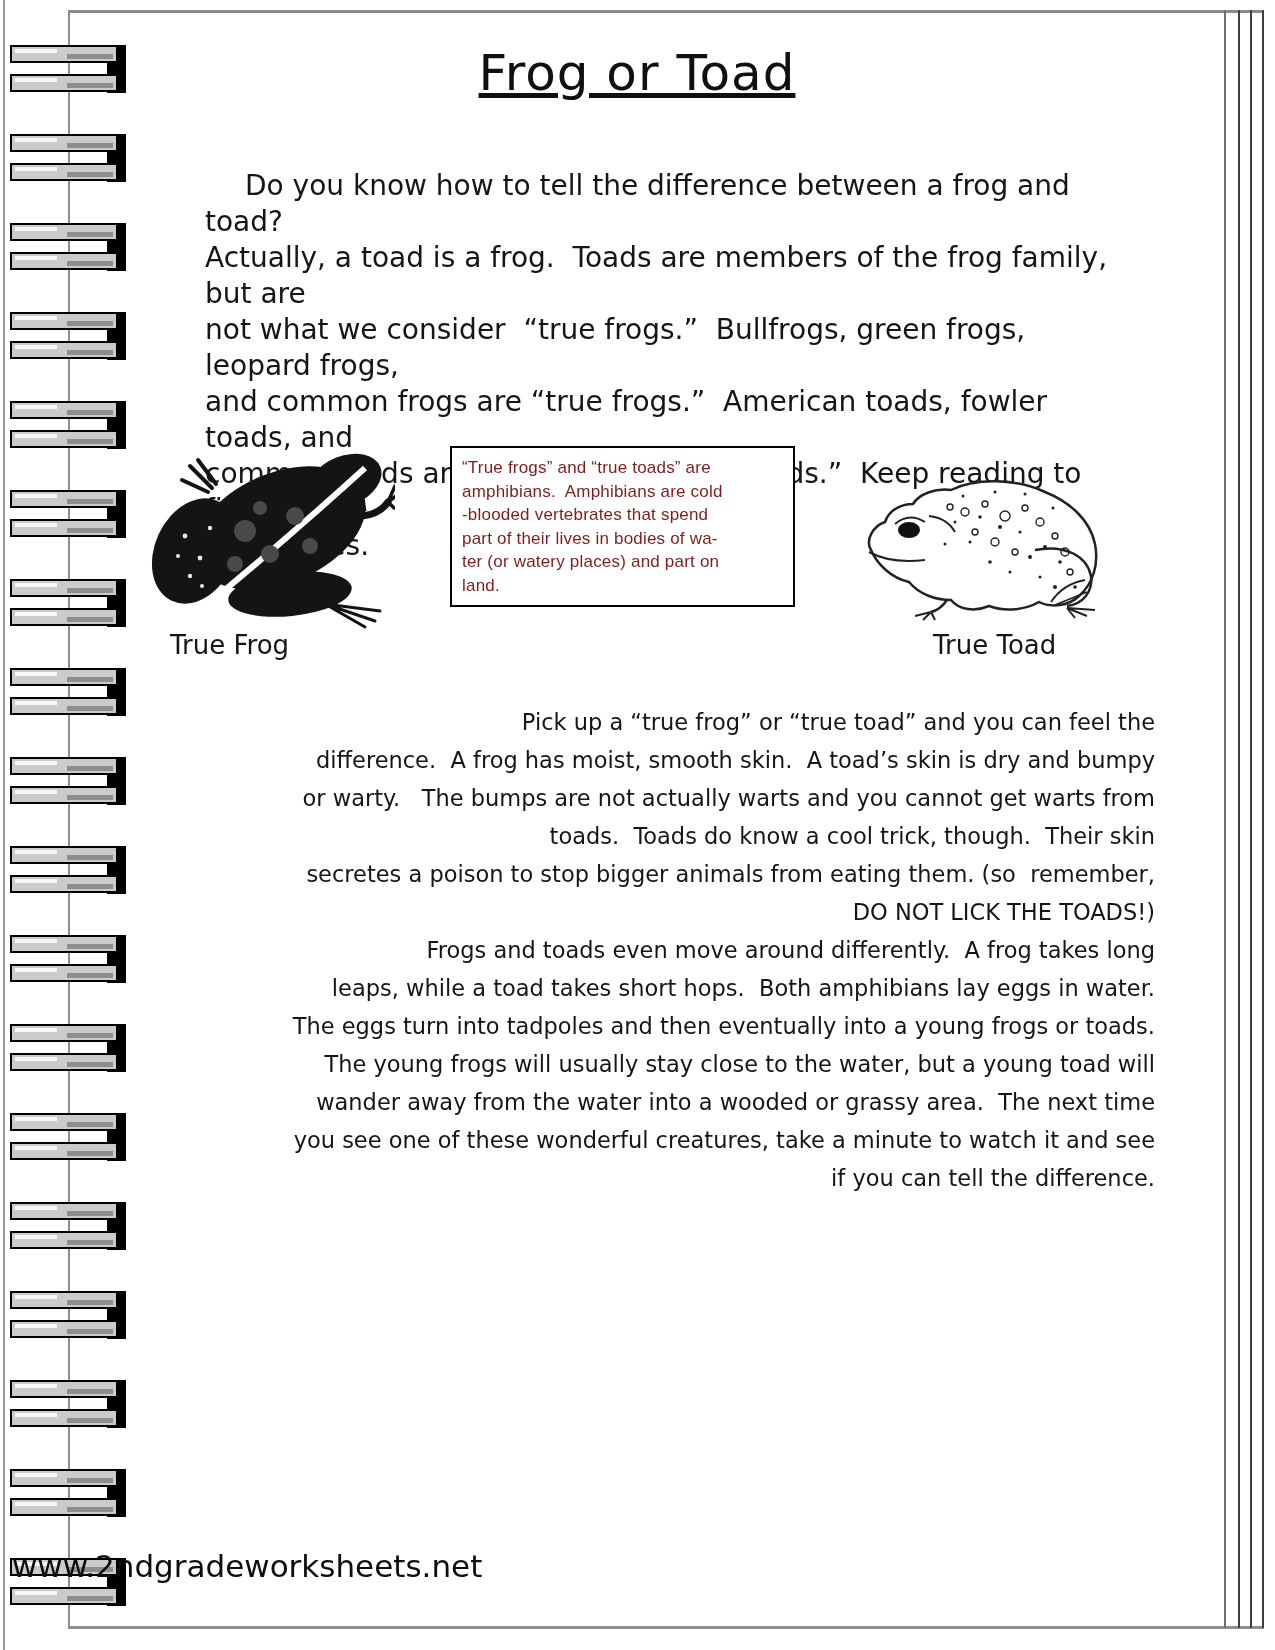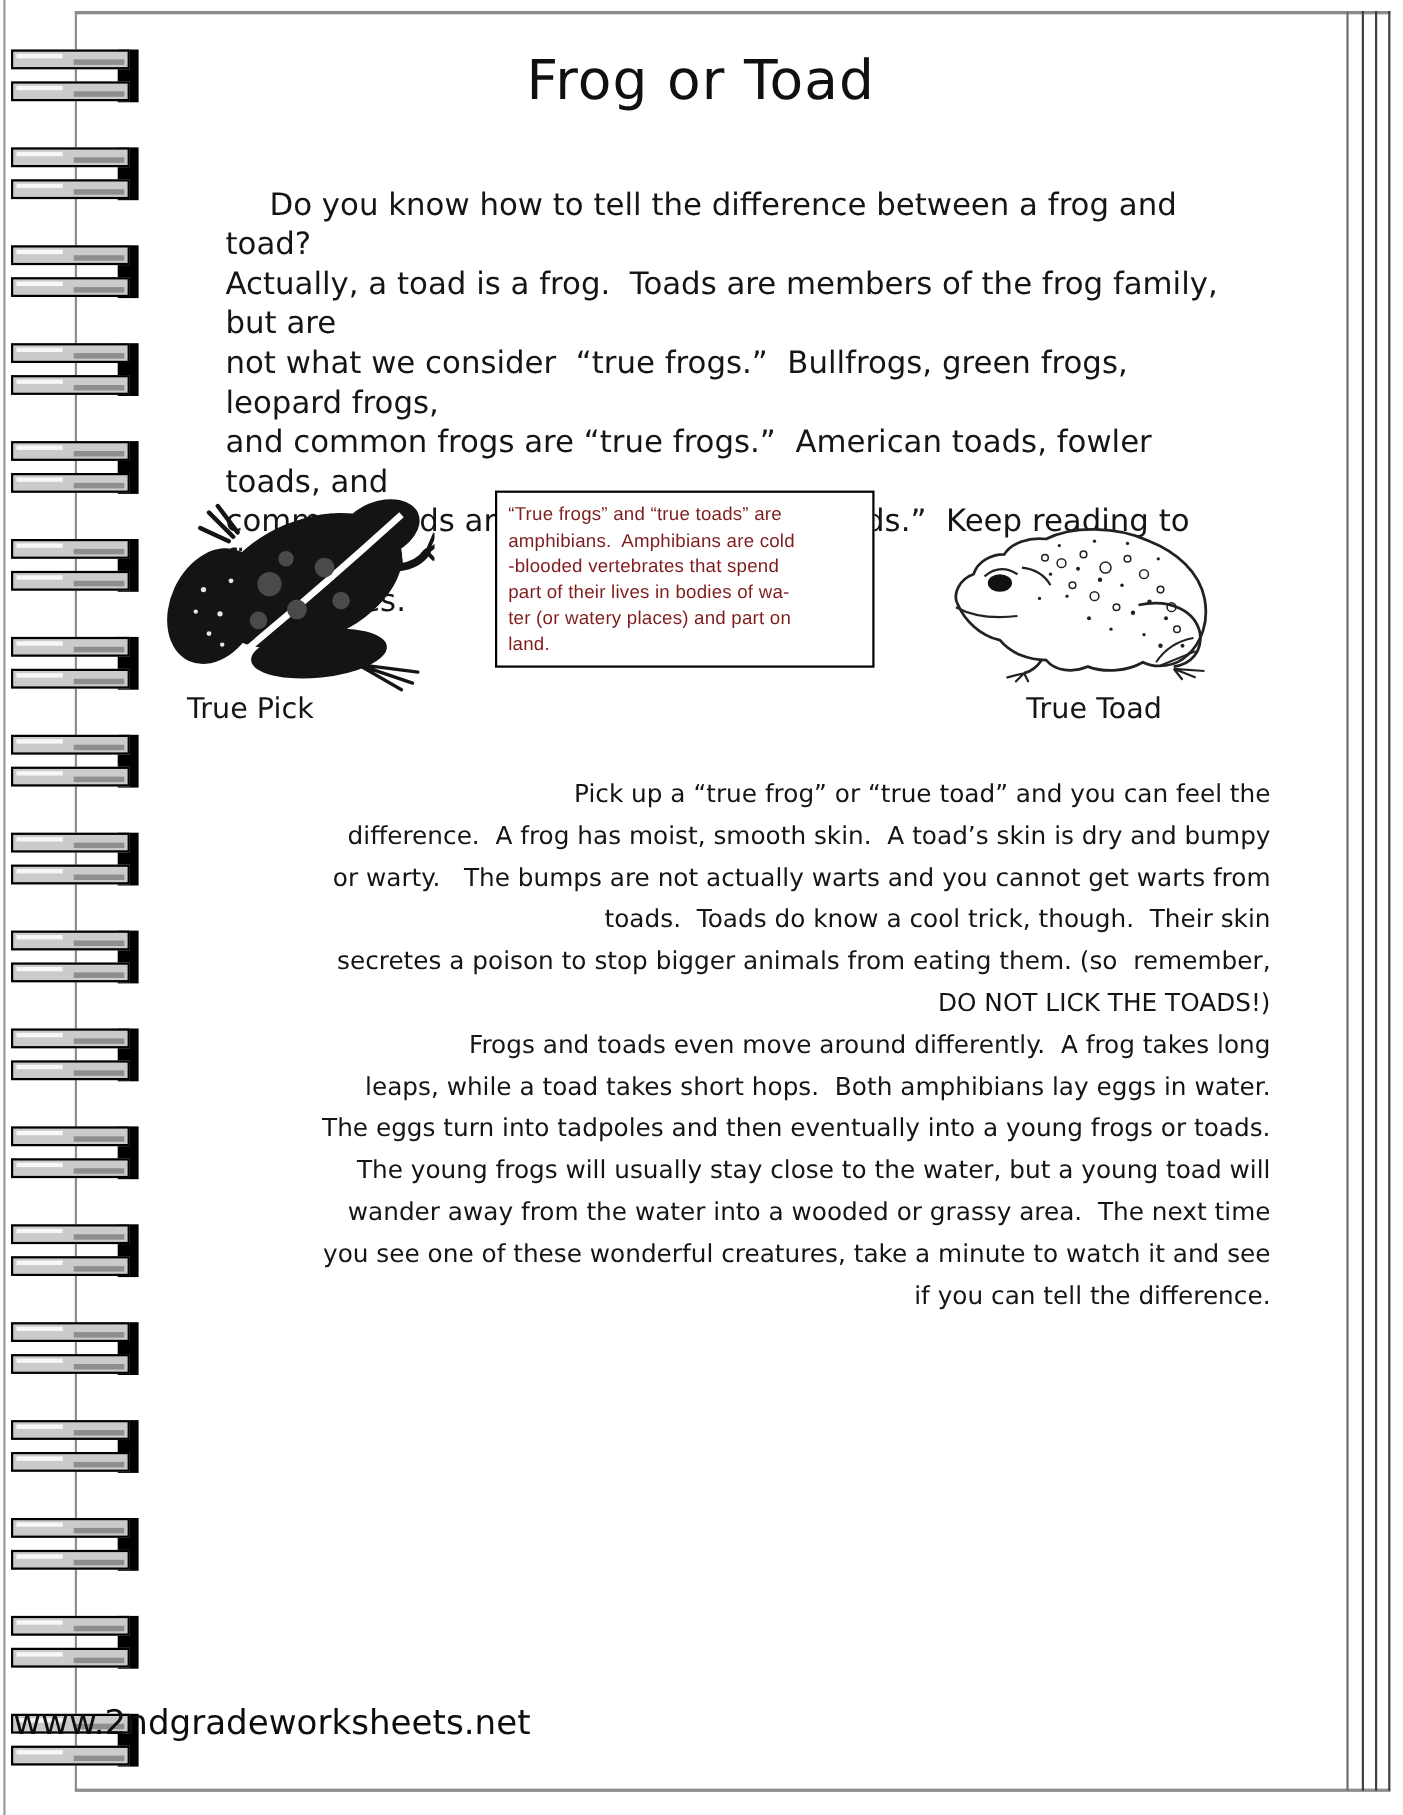--- a/index.html
+++ b/index.html
@@ -22,21 +22,21 @@
   .ring{position:absolute;left:10px;width:116px;height:48px;}
   .ring-block{position:absolute;right:0;top:0;width:19px;height:48px;background:#000;}
   .ring-bar{position:absolute;left:0;width:108px;height:18px;background:#cbcbcb;
             border:2px solid #000;box-sizing:border-box;}
   .ring-bar.b1{top:0;} .ring-bar.b2{top:29px;}
   .ring-bar .hl{position:absolute;left:3px;top:2px;width:40%;height:4px;background:#f7f7f7;}
   .ring-bar .sh{position:absolute;right:3px;bottom:2px;width:44%;height:5px;background:#8e8e8e;}
 
   
   #title{position:absolute;left:12px;top:44px;width:1250px;margin:0;text-align:center;
-         font-size:50px;font-weight:normal;letter-spacing:1px;color:#101010;}
+         font-size:50px;font-weight:normal;letter-spacing:1px;color:#101010;text-decoration:underline;}
   #subtitle{position:absolute;left:12px;top:112px;width:1250px;text-align:center;
             font-size:23px;letter-spacing:1px;color:#171717;}
   #intro{position:absolute;left:205px;top:168px;width:920px;margin:0;
          font-size:28px;line-height:36px;white-space:pre-wrap;text-indent:40px;}
   #infobox{position:absolute;left:450px;top:446px;width:345px;border:2px solid #000;
            padding:8px 10px;font-family:"Liberation Sans",sans-serif;font-size:17px;
            letter-spacing:.2px;line-height:23.5px;color:#7f1d1d;white-space:pre-wrap;
            box-sizing:border-box;background:#fff;}
   .figure{position:absolute;}
   #frog-fig{left:140px;top:436px;width:255px;height:195px;}
@@ -353,21 +353,21 @@
         <circle cx="220" cy="135" r="1.8"></circle>
       <circle cx="100" cy="70" r="1.5"></circle>
         <circle cx="90" cy="92" r="1.5"></circle>
       <circle cx="108" cy="44" r="1.5"></circle>
         <circle cx="140" cy="40" r="1.5"></circle>
       <circle cx="170" cy="42" r="1.5"></circle>
         <circle cx="198" cy="56" r="1.5"></circle>
     </g>
   </svg>
 
-  <div id="cap-frog" class="cap">True Pick</div>
+  <div id="cap-frog" class="cap">True Frog</div>
   <div id="cap-toad" class="cap">True Toad</div>
 
   <div id="bodytext">
     <p>Pick up a “true frog” or “true toad” and you can feel the
 difference.  A frog has moist, smooth skin.  A toad’s skin is dry and bumpy
 or warty.   The bumps are not actually warts and you cannot get warts from
 toads.  Toads do know a cool trick, though.  Their skin
 secretes a poison to stop bigger animals from eating them. (so  remember,
 DO NOT LICK THE TOADS!)</p>
     <p>Frogs and toads even move around differently.  A frog takes long

